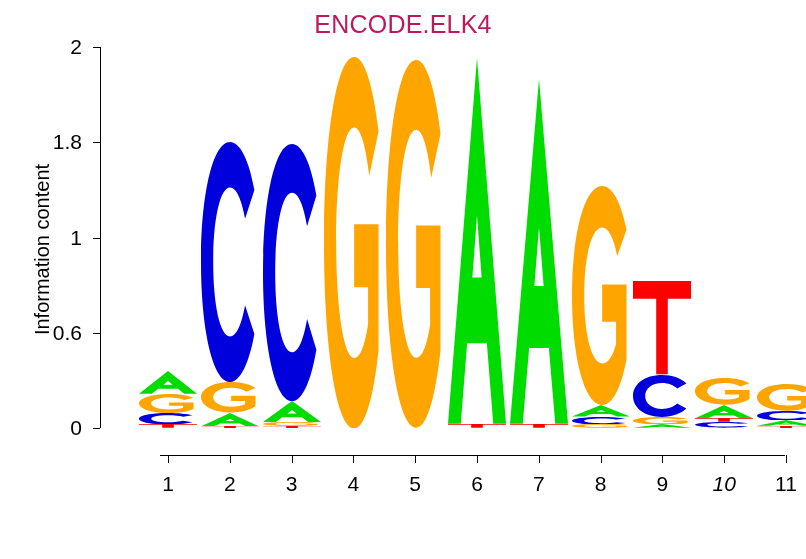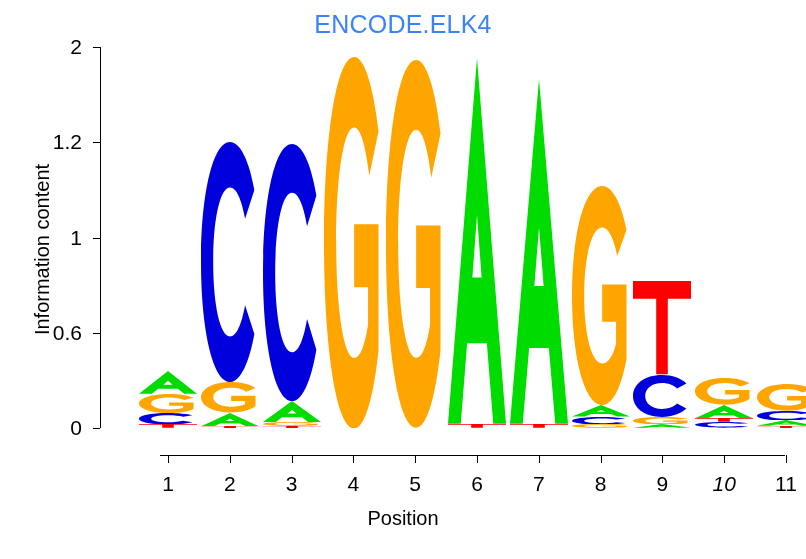--- a/index.html
+++ b/index.html
@@ -15,21 +15,21 @@
     font-family: "Liberation Sans", sans-serif;
     overflow: hidden;
   }
   #chart-title {
     position: absolute;
     left: 0;
     top: 10px;
     width: 806px;
     text-align: center;
     font-size: 25px;
-    color: #3b82f6;
+    color: #be185d;
     letter-spacing: 0.2px;
   }
   
   #y-axis-line {
     position: absolute;
     left: 100px;
     top: 47px;
     width: 1px;
     height: 381px;
     background: #000000;
@@ -123,21 +123,21 @@
 
   <div id="y-axis-line"></div>
   <div id="y-axis-ticks">
       <div class="y-tick" style="top: 428px;"></div>
       <div class="y-tick-label" style="top: 428px; left: 38px; width: 44px;">0</div>
       <div class="y-tick" style="top: 332.75px;"></div>
       <div class="y-tick-label" style="top: 332.75px; left: 38px; width: 44px;">0.6</div>
       <div class="y-tick" style="top: 237.5px;"></div>
       <div class="y-tick-label" style="top: 237.5px; left: 38px; width: 44px;">1</div>
       <div class="y-tick" style="top: 142.25px;"></div>
-      <div class="y-tick-label" style="top: 142.25px; left: 38px; width: 44px;">1.2</div>
+      <div class="y-tick-label" style="top: 142.25px; left: 38px; width: 44px;">1.8</div>
       <div class="y-tick" style="top: 47px;"></div>
       <div class="y-tick-label" style="top: 47px; left: 38px; width: 44px;">2</div>
     </div>
   <div id="y-axis-title">Information content</div>
 
   <div id="x-axis-line"></div>
   <div id="x-axis-ticks">
       <div class="x-tick" style="left: 168px;"></div>
       <div class="x-tick-label" style="left: 168px;">1</div>
       <div class="x-tick" style="left: 229.8px;"></div>
@@ -154,21 +154,20 @@
       <div class="x-tick-label" style="left: 538.8px;">7</div>
       <div class="x-tick" style="left: 600.6px;"></div>
       <div class="x-tick-label" style="left: 600.6px;">8</div>
       <div class="x-tick" style="left: 662.4px;"></div>
       <div class="x-tick-label" style="left: 662.4px;">9</div>
       <div class="x-tick" style="left: 724.2px;"></div>
       <div class="x-tick-label" style="left: 724.2px; font-style: italic;">10</div>
       <div class="x-tick" style="left: 786px;"></div>
       <div class="x-tick-label" style="left: 786px;">11</div>
     </div>
-  <div id="x-axis-title">Position</div>
 
   <div id="logo-area">
       <div class="logo-column">
         <div class="logo-letter" style="left: 139px; top: 424.19px; width: 58px; height: 3.81px;">
           <svg viewBox="0 0 100 100" preserveAspectRatio="none">
             <path d="M0 0 L100 0 L100 19 L60 19 L60 100 L40 100 L40 19 L0 19 Z" fill="#FF0000"></path>
           </svg>
         </div>
         <div class="logo-letter" style="left: 139px; top: 412.76px; width: 58px; height: 11.43px;">
           <svg viewBox="0 0 100 100" preserveAspectRatio="none">

